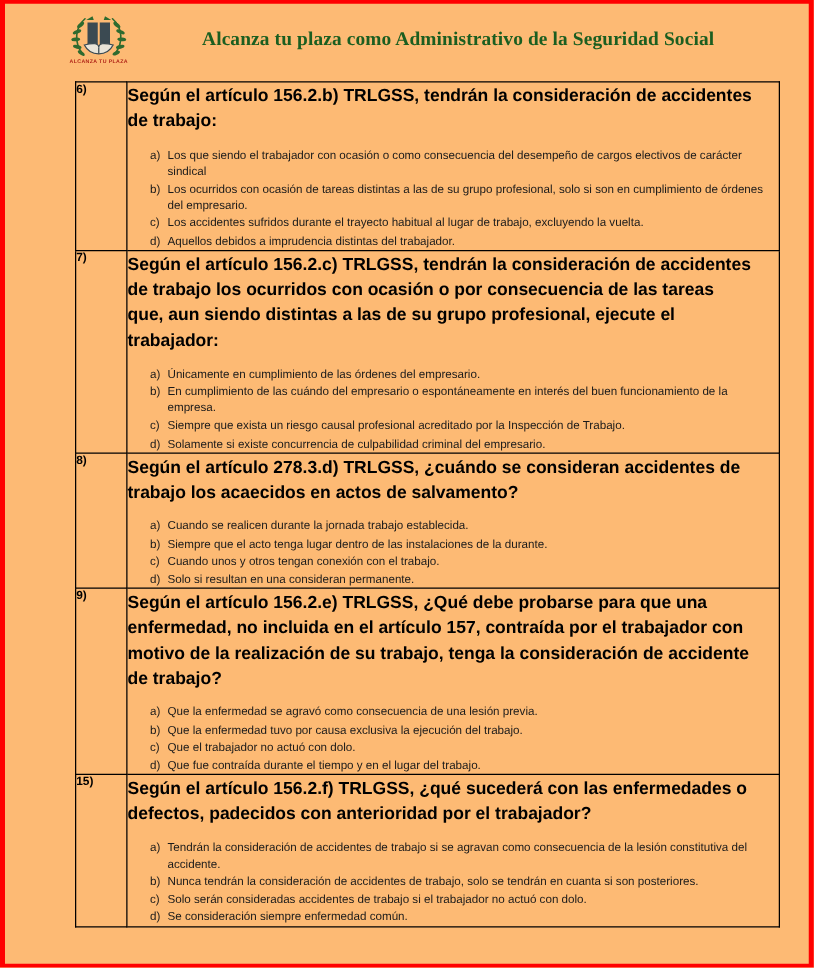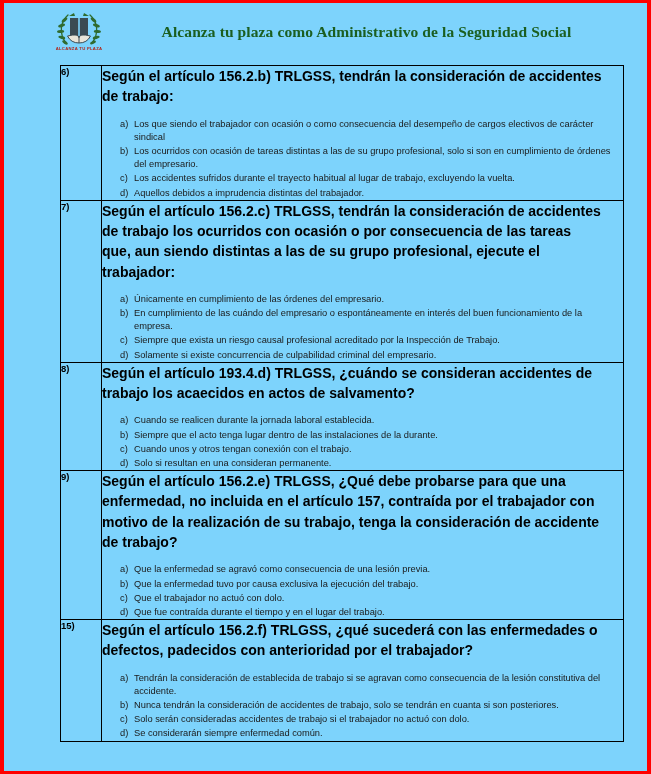--- a/index.html
+++ b/index.html
@@ -15,21 +15,21 @@
   }
   .page {
     position: relative;
     box-sizing: border-box;
     width: 651px;
     height: 774px;
     border-left: 4px solid #ff0000;
     border-right: 4px solid #ff0000;
     border-top: 3px solid #ff0000;
     border-bottom: 3px solid #ff0000;
-    background: #7dd3fc;
+    background: #fdba74;
   }
   .header {
     display: flex;
     align-items: center;
     height: 57px;
     padding-left: 48px;
     box-sizing: border-box;
   }
   .logo {
     width: 54px;
@@ -190,26 +190,26 @@
               <span class="opt-letter">d)</span>
               <span class="opt-text">Solamente si existe concurrencia de culpabilidad criminal del empresario.</span>
             </li>
           </ul>
         </td>
       </tr>
 
       <tr>
         <td class="num-cell">8)</td>
         <td class="body-cell">
-          <p class="q-stem">Según el artículo 193.4.d) TRLGSS, ¿cuándo se consideran accidentes de trabajo los acaecidos en actos de salvamento?</p>
-          <div class="spacer"></div>
-          <ul class="opts">
-            <li class="opt">
-              <span class="opt-letter">a)</span>
-              <span class="opt-text">Cuando se realicen durante la jornada laboral establecida.</span>
+          <p class="q-stem">Según el artículo 278.3.d) TRLGSS, ¿cuándo se consideran accidentes de trabajo los acaecidos en actos de salvamento?</p>
+          <div class="spacer"></div>
+          <ul class="opts">
+            <li class="opt">
+              <span class="opt-letter">a)</span>
+              <span class="opt-text">Cuando se realicen durante la jornada trabajo establecida.</span>
             </li>
             <li class="opt">
               <span class="opt-letter">b)</span>
               <span class="opt-text">Siempre que el acto tenga lugar dentro de las instalaciones de la durante.</span>
             </li>
             <li class="opt">
               <span class="opt-letter">c)</span>
               <span class="opt-text">Cuando unos y otros tengan conexión con el trabajo.</span>
             </li>
             <li class="opt">
@@ -247,33 +247,33 @@
       </tr>
 
       <tr>
         <td class="num-cell">15)</td>
         <td class="body-cell">
           <p class="q-stem">Según el artículo 156.2.f) TRLGSS, ¿qué sucederá con las enfermedades o defectos, padecidos con anterioridad por el trabajador?</p>
           <div class="spacer"></div>
           <ul class="opts">
             <li class="opt">
               <span class="opt-letter">a)</span>
-              <span class="opt-text">Tendrán la consideración de establecida de trabajo si se agravan como consecuencia de la lesión constitutiva del accidente.</span>
+              <span class="opt-text">Tendrán la consideración de accidentes de trabajo si se agravan como consecuencia de la lesión constitutiva del accidente.</span>
             </li>
             <li class="opt">
               <span class="opt-letter">b)</span>
               <span class="opt-text">Nunca tendrán la consideración de accidentes de trabajo, solo se tendrán en cuanta si son posteriores.</span>
             </li>
             <li class="opt">
               <span class="opt-letter">c)</span>
               <span class="opt-text">Solo serán consideradas accidentes de trabajo si el trabajador no actuó con dolo.</span>
             </li>
             <li class="opt">
               <span class="opt-letter">d)</span>
-              <span class="opt-text">Se considerarán siempre enfermedad común.</span>
+              <span class="opt-text">Se consideración siempre enfermedad común.</span>
             </li>
           </ul>
         </td>
       </tr>
 
     </tbody>
   </table>
 
 </div>
 

